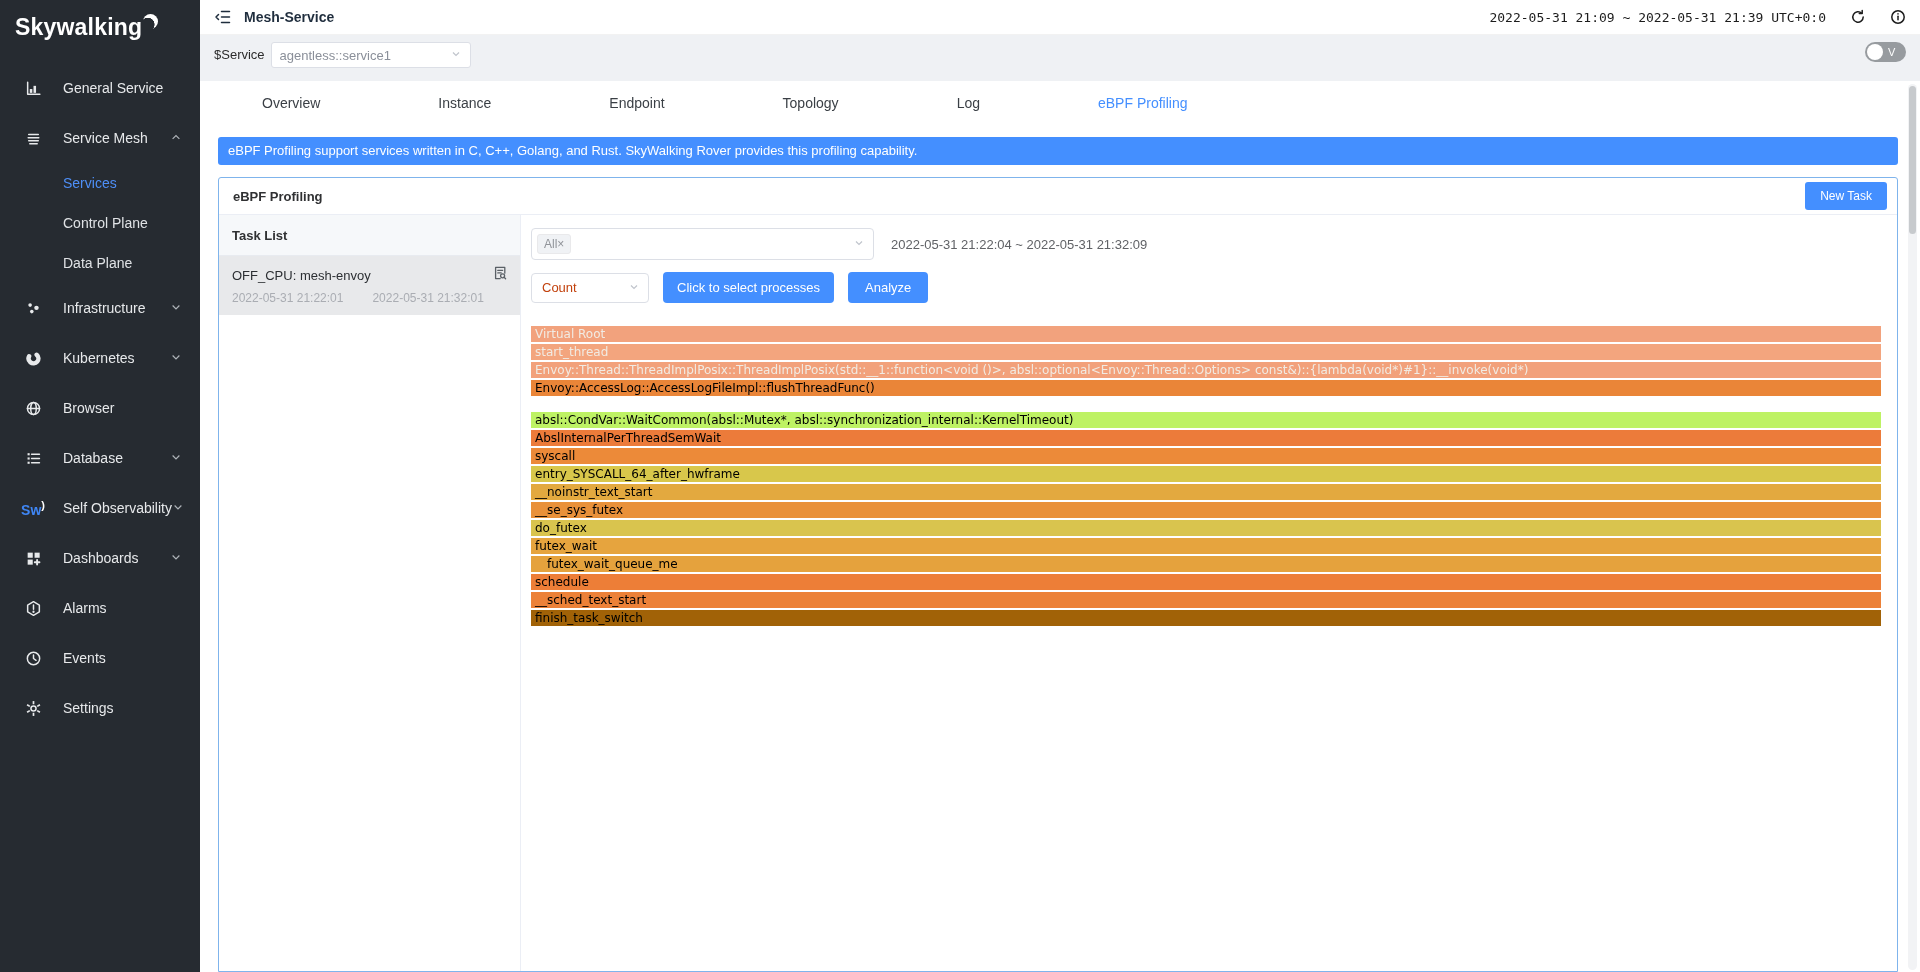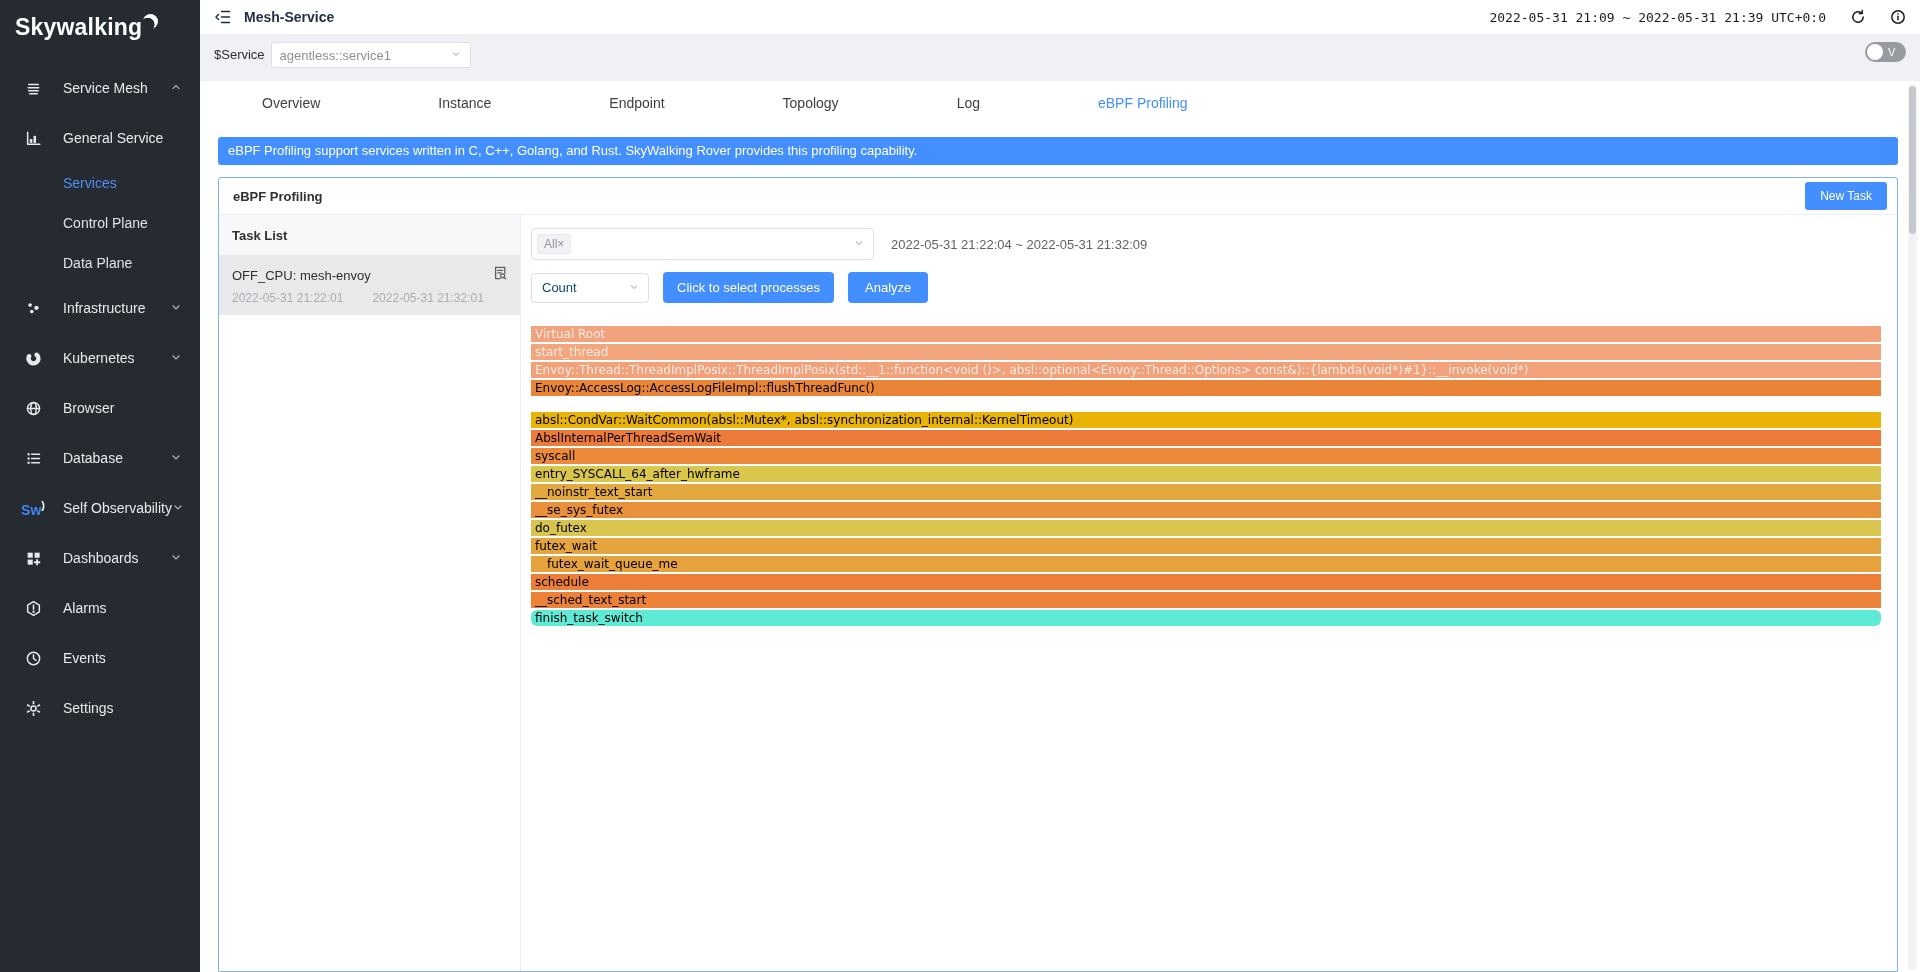--- a/index.html
+++ b/index.html
@@ -92,21 +92,21 @@
   .multiselect { width:343px; height:32px; border:1px solid #dcdfe6; border-radius:4px;
     display:flex; align-items:center; padding:0 8px 0 5px; cursor:pointer; }
   .ms-tag { background:#f0f2f5; border:1px solid #e9e9eb; border-radius:3px; padding:2px 6px;
     font-size:12px; color:#909399; display:inline-flex; align-items:center; }
   .ms-tag .x { color:#909399; font-size:12px; cursor:pointer; }
   .multiselect .ms-chev { margin-left:auto; }
   .analysis-range { margin-left:17px; font-size:13px; color:#606266; }
   .ctrl-row2 { flex:none; margin-top:12px; display:flex; align-items:center; }
   .count-select { width:118px; height:30px; border:1px solid #dcdfe6; border-radius:4px;
     background:#fff; display:flex; align-items:center; padding:0 8px 0 10px; cursor:pointer; }
-  .count-select .val { font-size:13px; color:#0c4a6e; flex:1; }
+  .count-select .val { font-size:13px; color:#c2410c; flex:1; }
   .proc-btn { margin-left:14px; padding:8px 14px; font-size:13px; border-radius:4px; }
   .analyze-btn { margin-left:14px; padding:8px 17px; font-size:13px; border-radius:4px; }
 
   .flame { flex:1; min-height:0; margin-top:23px; overflow:hidden; }
   .flame-row { height:16px; margin-bottom:2px; font-size:12px; line-height:16px;
     padding-left:4px; color:#000; white-space:nowrap; overflow:hidden; cursor:pointer;
     font-family:"DejaVu Sans", sans-serif; }
   .flame-row.light { color:#f1ebe3; }
 
   .scrollbar { position:fixed; right:3px; top:84px; bottom:2px; width:9px;
@@ -119,37 +119,37 @@
 
 <aside class="sidebar">
   <div class="logo">
     <span>Skywalking</span>
     <span class="crescent"></span>
   </div>
   <nav class="nav">
       <div class="side-item">
         <span class="side-icon">
           <svg viewBox="0 0 16 16">
-            <path d="M3.5 4.2h9M3 7.2h10M3.5 10.2h9M4.5 13h7"></path>
-          </svg>
-        </span>
-        <span class="side-label">Service Mesh</span>
-        <span class="side-chevron"><svg viewBox="0 0 16 16">
-            <path d="M3.5 10.5L8 6l4.5 4.5"></path>
-          </svg></span>
-      </div>
-      <div class="side-item">
-        <span class="side-icon">
-          <svg viewBox="0 0 16 16">
             <path d="M2.5 2v11.5H14"></path>
             <rect class="fil" x="4.5" y="8.5" width="2.4" height="3.6"></rect>
             <rect class="fil" x="8" y="5.5" width="2.4" height="6.6"></rect>
           </svg>
         </span>
         <span class="side-label">General Service</span>
+      </div>
+      <div class="side-item">
+        <span class="side-icon">
+          <svg viewBox="0 0 16 16">
+            <path d="M3.5 4.2h9M3 7.2h10M3.5 10.2h9M4.5 13h7"></path>
+          </svg>
+        </span>
+        <span class="side-label">Service Mesh</span>
+        <span class="side-chevron"><svg viewBox="0 0 16 16">
+            <path d="M3.5 10.5L8 6l4.5 4.5"></path>
+          </svg></span>
       </div>
       <div class="side-sub active">
         <span class="side-label">Services</span>
       </div>
       <div class="side-sub">
         <span class="side-label">Control Plane</span>
       </div>
       <div class="side-sub">
         <span class="side-label">Data Plane</span>
       </div>
@@ -372,32 +372,32 @@
             </span>
           </div>
           <button class="btn proc-btn">Click to select processes</button>
           <button class="btn analyze-btn">Analyze</button>
         </div>
         <div class="flame">
             <div class="flame-row light" style="background: rgb(242, 162, 125);">Virtual Root</div>
             <div class="flame-row light" style="background: rgb(243, 165, 126);">start_thread</div>
             <div class="flame-row light" style="background: rgb(242, 161, 123);">Envoy::Thread::ThreadImplPosix::ThreadImplPosix(std::__1::function&lt;void ()&gt;, absl::optional&lt;Envoy::Thread::Options&gt; const&amp;)::{lambda(void*)#1}::__invoke(void*)</div>
             <div class="flame-row" style="background: rgb(234, 133, 56);">Envoy::AccessLog::AccessLogFileImpl::flushThreadFunc()</div>
-            <div class="flame-row" style="background: #eab308; margin-top: 16px;">absl::CondVar::WaitCommon(absl::Mutex*, absl::synchronization_internal::KernelTimeout)</div>
+            <div class="flame-row" style="background: #bef264; margin-top: 16px;">absl::CondVar::WaitCommon(absl::Mutex*, absl::synchronization_internal::KernelTimeout)</div>
             <div class="flame-row" style="background: rgb(236, 123, 58);">AbslInternalPerThreadSemWait</div>
             <div class="flame-row" style="background: rgb(236, 138, 57);">syscall</div>
             <div class="flame-row" style="background: rgb(216, 199, 75);">entry_SYSCALL_64_after_hwframe</div>
             <div class="flame-row" style="background: rgb(227, 169, 63);">__noinstr_text_start</div>
             <div class="flame-row" style="background: rgb(233, 145, 58);">__se_sys_futex</div>
             <div class="flame-row" style="background: rgb(217, 196, 78);">do_futex</div>
             <div class="flame-row" style="background: rgb(230, 164, 62);">futex_wait</div>
             <div class="flame-row" style="background: rgb(229, 162, 61); padding-left: 16px;">futex_wait_queue_me</div>
             <div class="flame-row" style="background: rgb(237, 126, 55);">schedule</div>
             <div class="flame-row" style="background: rgb(236, 129, 56);">__sched_text_start</div>
-            <div class="flame-row" style="background: #5eead4; border-radius: 6px;">finish_task_switch</div>
+            <div class="flame-row" style="background: #a16207;">finish_task_switch</div>
           </div>
       </div>
 
     </div>
   </div>
 </div>
 
 <div class="scrollbar">
   <div class="scroll-thumb"></div>
 </div>

